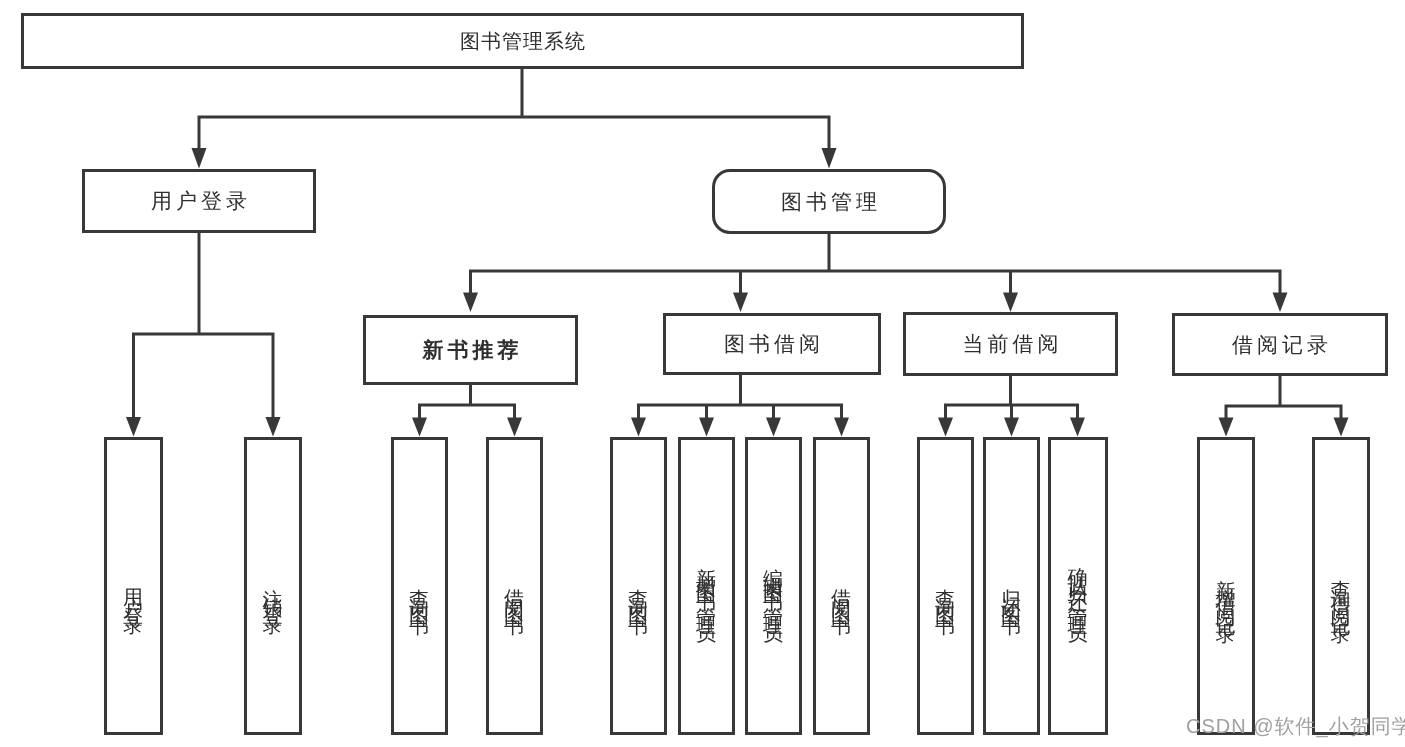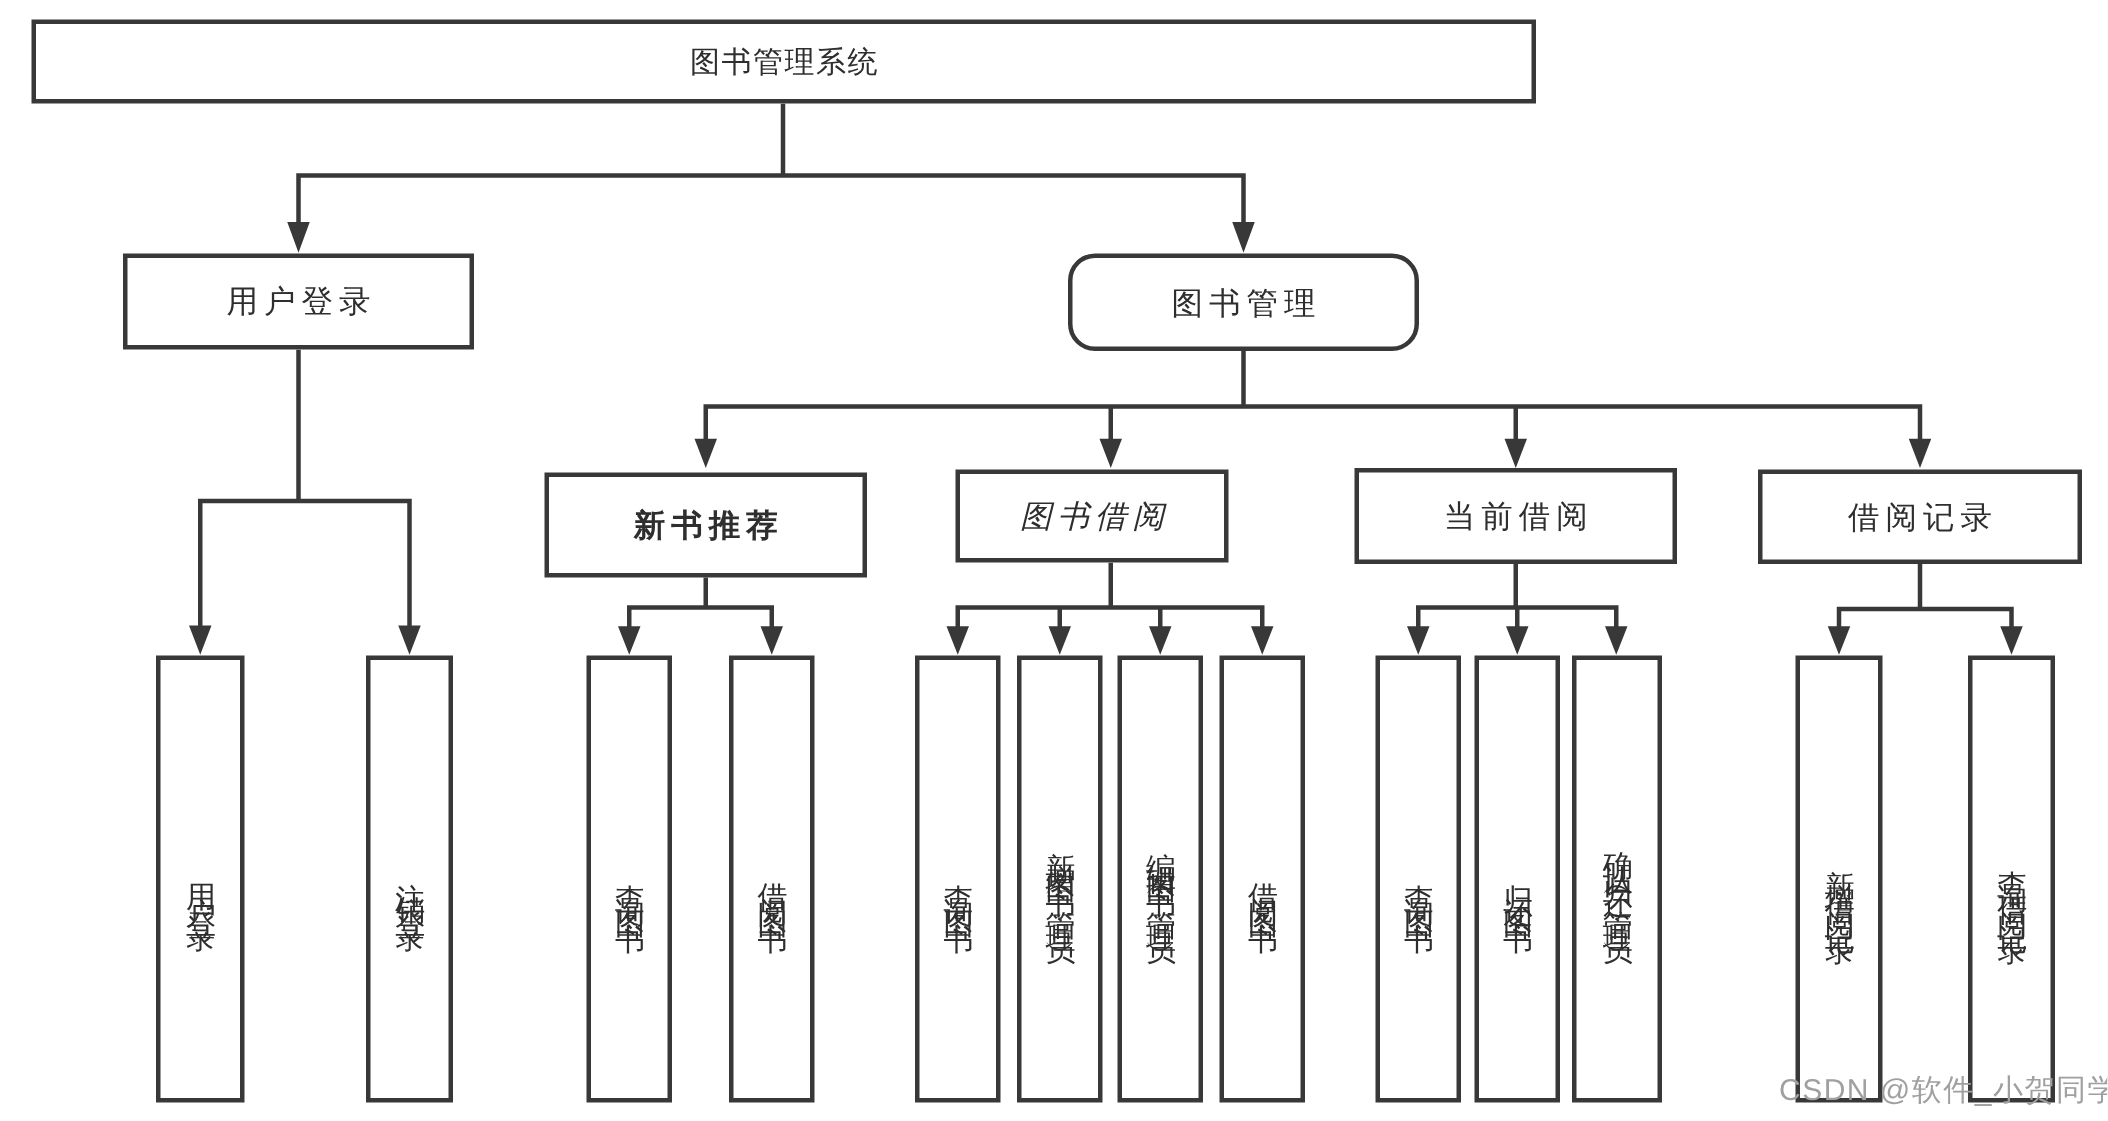--- a/index.html
+++ b/index.html
@@ -78,21 +78,21 @@
   <div class="hbox" style="left:82px; top:169px; width:234px; height:64px;">
     <span class="hlabel">用户登录</span>
   </div>
   <div class="hbox" style="left:712px; top:169px; width:234px; height:65px;border-radius:18px;">
     <span class="hlabel">图书管理</span>
   </div>
 
   <div class="hbox" style="left:363px; top:315px; width:215px; height:70px;font-weight:bold;">
     <span class="hlabel">新书推荐</span>
   </div>
-  <div class="hbox" style="left:637px; top:313px; width:182px; height:62px;font-style:italic;">
+  <div class="hbox" style="left:663px; top:313px; width:218px; height:62px;">
     <span class="hlabel">图书借阅</span>
   </div>
   <div class="hbox" style="left:903px; top:312px; width:215px; height:64px;">
     <span class="hlabel">当前借阅</span>
   </div>
   <div class="hbox" style="left:1172px; top:313px; width:216px; height:63px;">
     <span class="hlabel">借阅记录</span>
   </div>
 
   <div class="vbox" style="left:104px; top:437px; width:59px; height:298px;">

